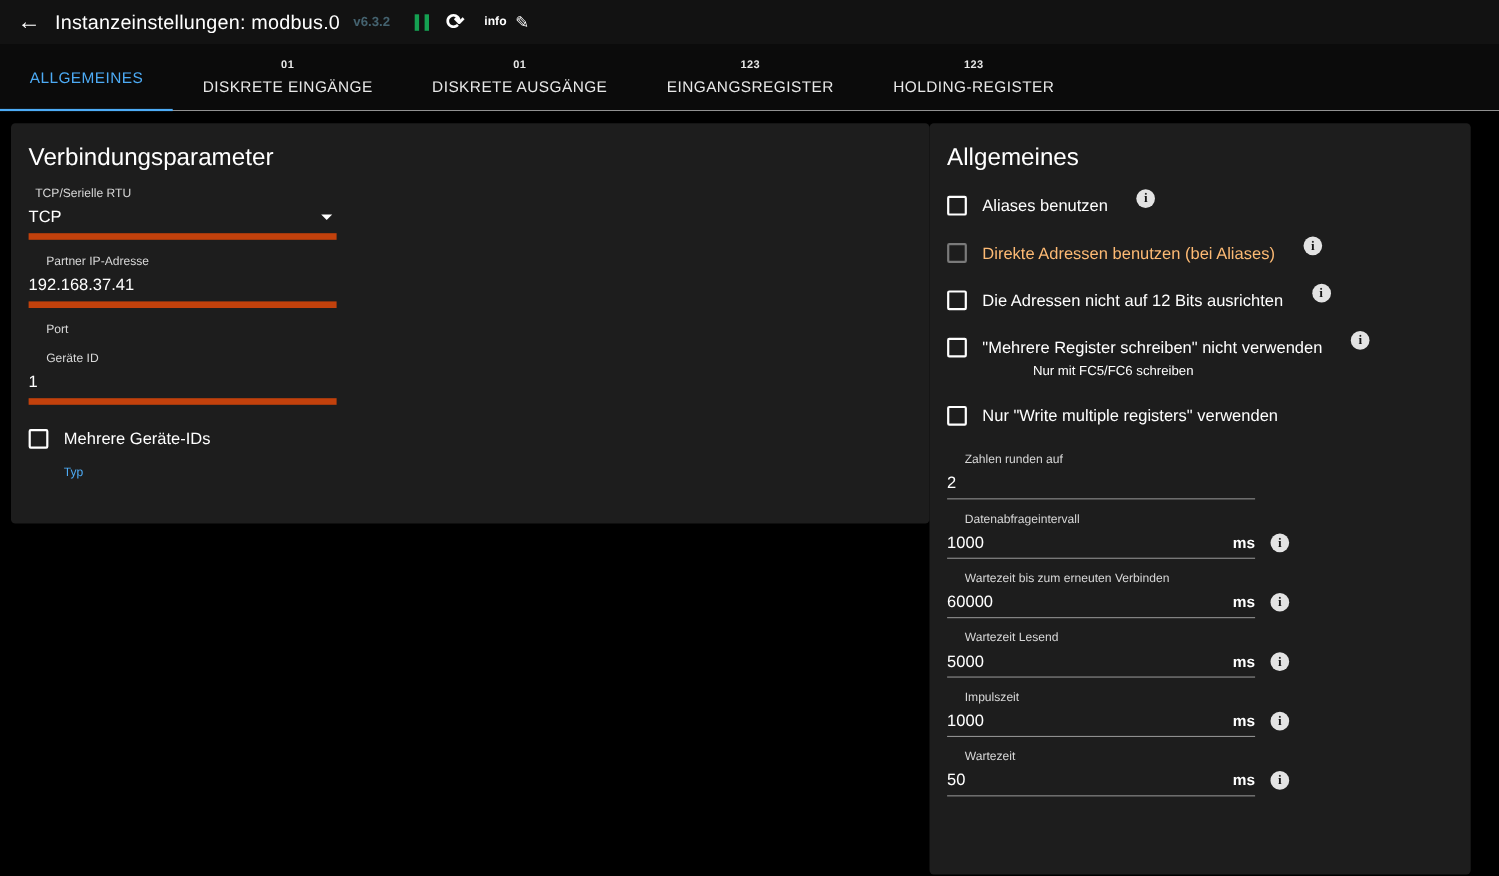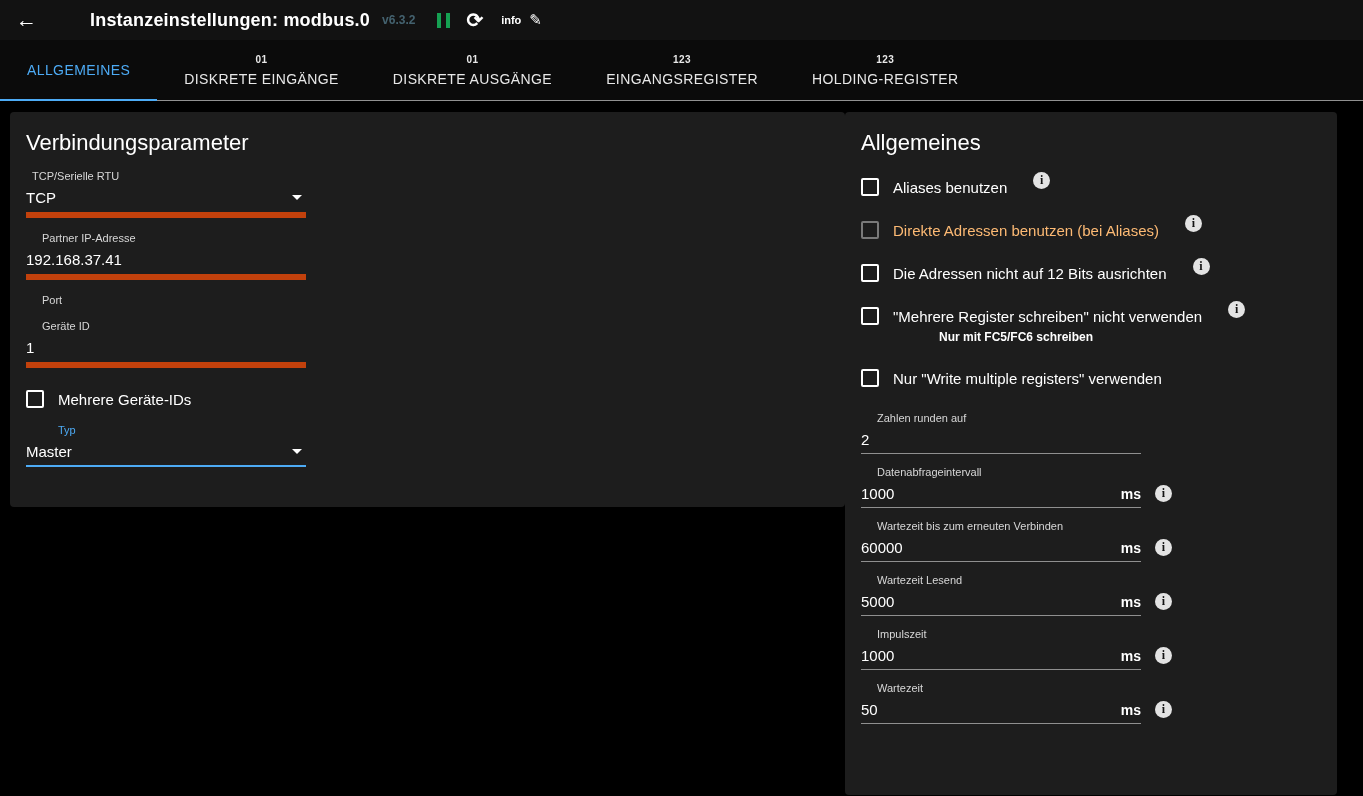--- a/index.html
+++ b/index.html
@@ -11,21 +11,21 @@
     overflow:hidden;
   }
 
   
   .appbar {
     height:40px; background:#121212;
     display:flex; align-items:center;
     padding:0 16px;
   }
   .back-btn { font-size:21px; color:#fff; width:34px; cursor:pointer; }
-  .app-title { font-size:18px; font-weight:700; letter-spacing:.2px; margin-right:12px;margin-left:40px; }
+  .app-title { font-size:18px; font-weight:400; letter-spacing:.2px; margin-right:12px; }
   .version { font-size:12px; font-weight:700; color:#44626f; margin-right:18px; }
   .pause-icon {
     width:13px; height:15px;
     border-left:4px solid #15a052; border-right:4px solid #15a052;
     margin:0 16px 0 4px;
   }
   .refresh-icon { font-size:20px; font-weight:700; color:#fff; margin-right:18px; line-height:1; cursor:pointer; }
   .info-label { font-size:11px; font-weight:700; margin-right:8px; }
   .pencil-icon { font-size:15px; color:#fff; cursor:pointer; }
 
@@ -81,21 +81,21 @@
   .cb-row { display:flex; align-items:center; }
   .checkbox {
     width:18px; height:18px; flex:none;
     border:2px solid #fff; border-radius:2px;
     margin-right:14px; cursor:pointer;
   }
   .cb-label { font-size:15px; }
   .left-card .cb-group { margin:22px 0 16px; }
 
   .right-card .cb-group { margin-bottom:25px; }
-  .cb-group .sub-label { font-size:12px; font-weight:700; margin:5px 0 0 32px;padding-left:46px; }
+  .cb-group .sub-label { font-size:12px; font-weight:400; margin:5px 0 0 32px;padding-left:46px; }
   .cb-group.disabled .cb-label { color:#fdba74; }
   .cb-group.disabled .checkbox { border-color:#7a7a7a; }
 
   .info-icon {
     width:17px; height:17px; flex:none;
     border-radius:50%; background:#e3e3e3; color:#141414;
     font-family:"Liberation Serif", serif;
     font-size:12px; font-weight:700;
     display:flex; align-items:center; justify-content:center;
     margin-left:26px; position:relative; top:-7px;
@@ -182,24 +182,20 @@
 
     <div class="cb-group">
       <div class="cb-row">
         <span class="checkbox"></span>
         <span class="cb-label">Mehrere Geräte-IDs</span>
       </div>
     </div>
 
     <div class="field">
       <span class="field-label blue">Typ</span>
-      <div class="value-row focused">
-        <span class="field-value">Master</span>
-        <span class="caret"></span>
-      </div>
     </div>
   </section>
 
   <section class="card right-card">
     <h2 class="card-title">Allgemeines</h2>
 
     <div class="cb-group">
       <div class="cb-row">
         <span class="checkbox"></span>
         <span class="cb-label">Aliases benutzen</span>

